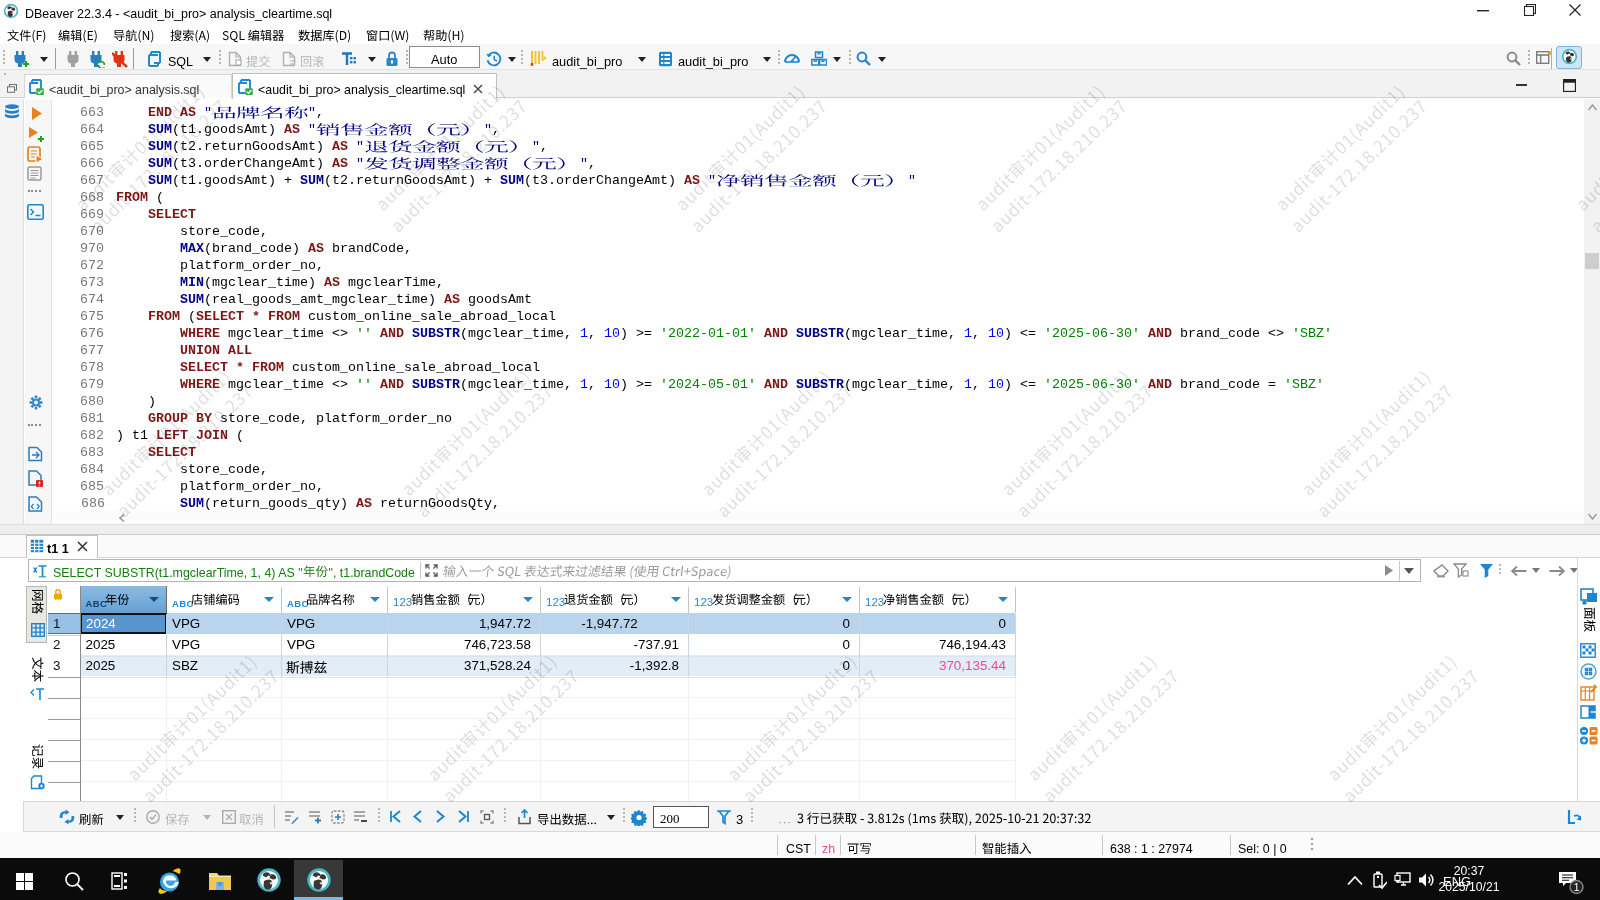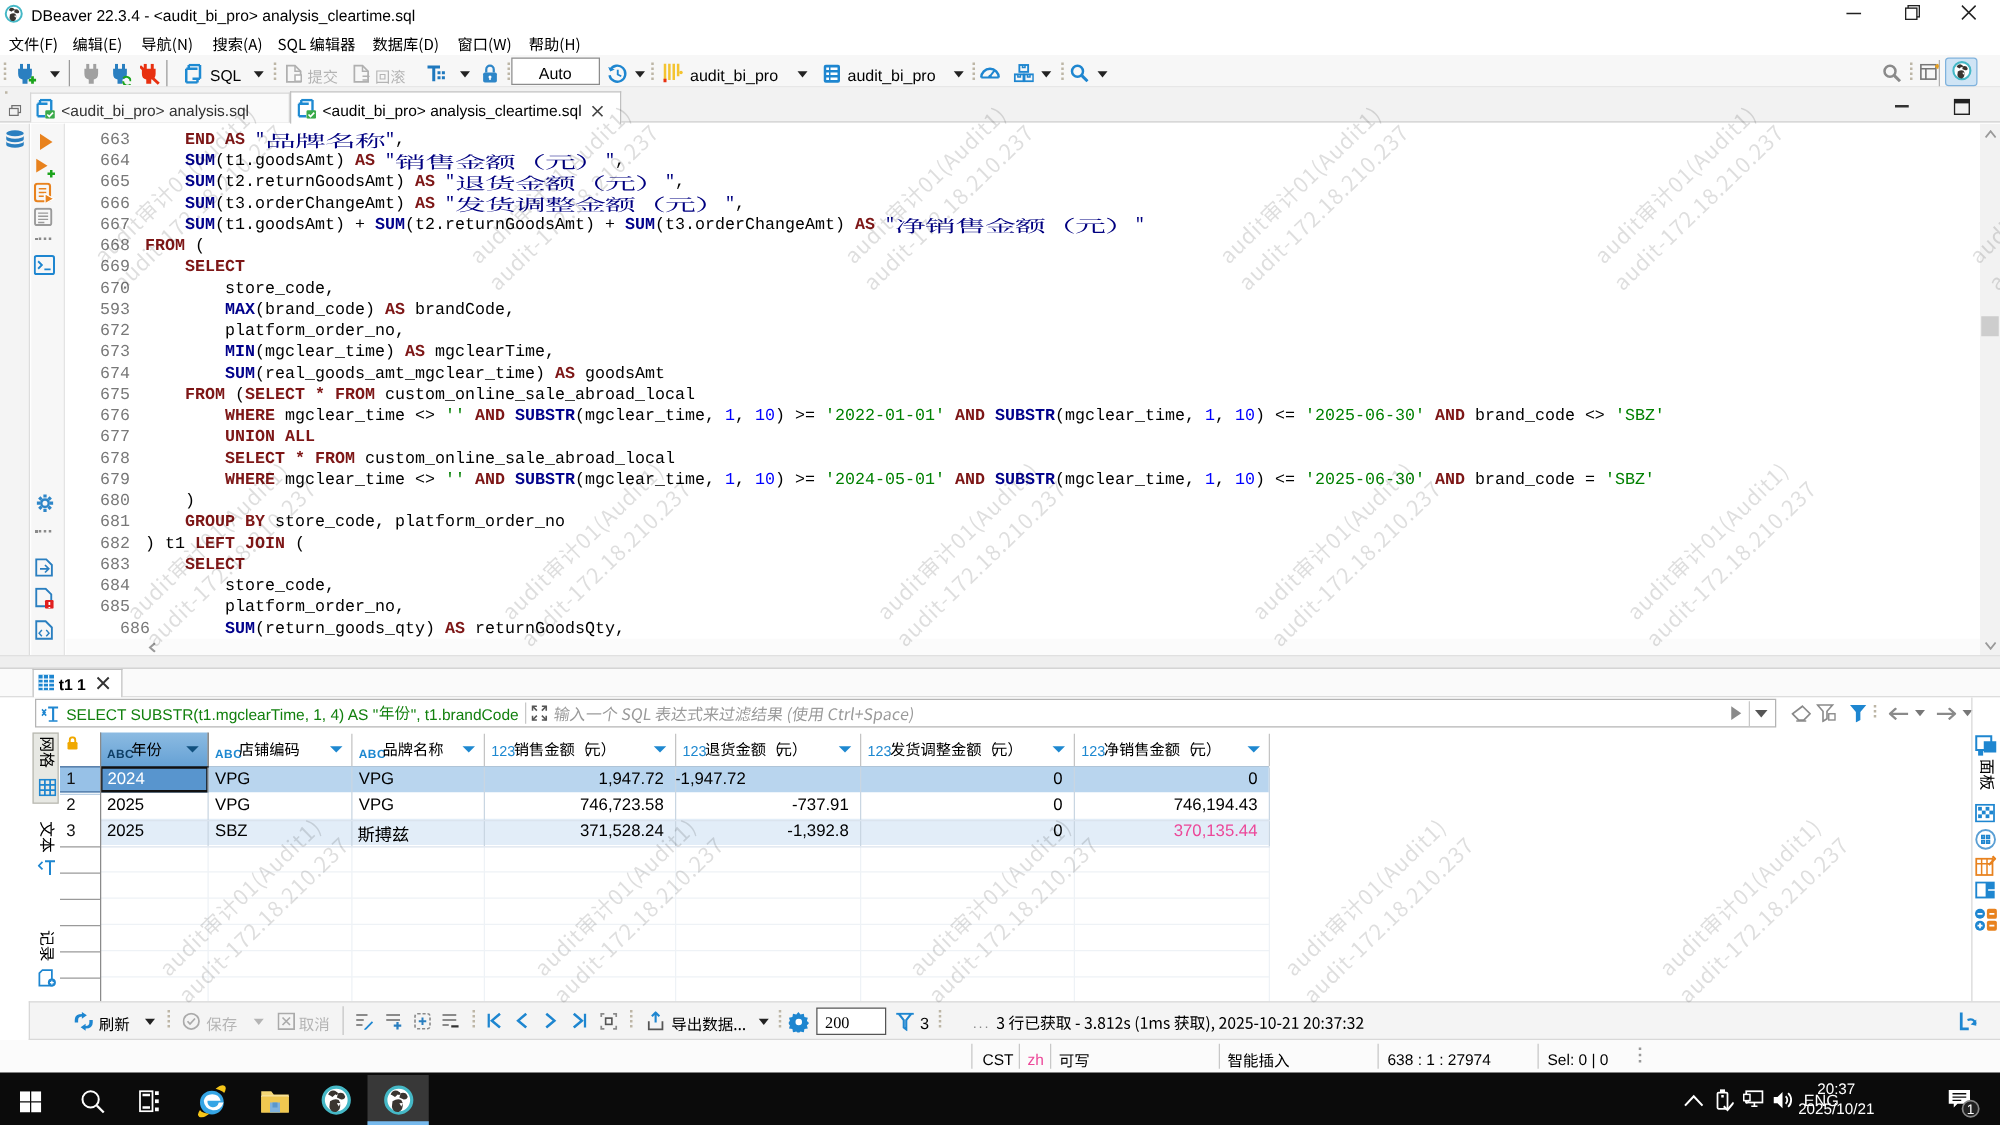--- a/index.html
+++ b/index.html
@@ -323,36 +323,36 @@
     <path d="M5.5 8 l-2.2 2.5 2.2 2.5 M9 8 l2.2 2.5 -2.2 2.5" stroke="#2a7fc0" stroke-width="1.2" fill="none"></path>
   </svg>
 <div class="abs mono num" style="left:80px;top:104px;width:24px;text-align:right">663</div>
 <div class="abs mono num" style="left:80px;top:121px;width:24px;text-align:right">664</div>
 <div class="abs mono num" style="left:80px;top:138px;width:24px;text-align:right">665</div>
 <div class="abs mono num" style="left:80px;top:155px;width:24px;text-align:right">666</div>
 <div class="abs mono num" style="left:80px;top:172px;width:24px;text-align:right">667</div>
 <div class="abs mono num" style="left:80px;top:189px;width:24px;text-align:right">668</div>
 <div class="abs mono num" style="left:80px;top:206px;width:24px;">669</div>
 <div class="abs mono num" style="left:80px;top:223px;width:24px;text-align:right">670</div>
-<div class="abs mono num" style="left:80px;top:240px;width:24px;text-align:right">593</div>
+<div class="abs mono num" style="left:80px;top:240px;width:24px;text-align:right">970</div>
 <div class="abs mono num" style="left:80px;top:257px;width:24px;text-align:right">672</div>
 <div class="abs mono num" style="left:80px;top:274px;width:24px;text-align:right">673</div>
 <div class="abs mono num" style="left:80px;top:291px;width:24px;text-align:right">674</div>
 <div class="abs mono num" style="left:80px;top:308px;width:24px;text-align:right">675</div>
 <div class="abs mono num" style="left:80px;top:325px;width:24px;text-align:right">676</div>
 <div class="abs mono num" style="left:80px;top:342px;width:24px;text-align:right">677</div>
 <div class="abs mono num" style="left:80px;top:359px;width:24px;text-align:right">678</div>
 <div class="abs mono num" style="left:80px;top:376px;width:24px;text-align:right">679</div>
 <div class="abs mono num" style="left:80px;top:393px;width:24px;text-align:right">680</div>
 <div class="abs mono num" style="left:80px;top:410px;width:24px;text-align:right">681</div>
 <div class="abs mono num" style="left:80px;top:427px;width:24px;text-align:right">682</div>
 <div class="abs mono num" style="left:80px;top:444px;width:24px;text-align:right">683</div>
 <div class="abs mono num" style="left:80px;top:461px;width:24px;text-align:right">684</div>
 <div class="abs mono num" style="left:80px;top:478px;width:24px;text-align:right">685</div>
-<div class="abs mono num" style="left:96px;top:495px;width:24px;text-align:left">686</div>
+<div class="abs mono num" style="left:81px;top:495px;width:24px;text-align:left">686</div>
 <div class="abs mono" style="left:116px;top:104px;height:17px">&nbsp;&nbsp;&nbsp;&nbsp;<span class="k">END</span>&nbsp;<span class="k">AS</span>&nbsp;<span class="q">"</span>&nbsp;&nbsp;&nbsp;&nbsp;&nbsp;&nbsp;&nbsp;&nbsp;&nbsp;&nbsp;&nbsp;&nbsp;<span class="q">"</span>,</div>
 <div class="abs mono" style="left:116px;top:121px;height:17px">&nbsp;&nbsp;&nbsp;&nbsp;<span class="f">SUM</span>(t1.goodsAmt)&nbsp;<span class="k">AS</span>&nbsp;<span class="q">"</span>&nbsp;&nbsp;&nbsp;&nbsp;&nbsp;&nbsp;&nbsp;&nbsp;&nbsp;&nbsp;&nbsp;&nbsp;&nbsp;&nbsp;&nbsp;&nbsp;&nbsp;&nbsp;&nbsp;&nbsp;&nbsp;<span class="q">"</span>,</div>
 <div class="abs mono" style="left:116px;top:138px;height:17px">&nbsp;&nbsp;&nbsp;&nbsp;<span class="f">SUM</span>(t2.returnGoodsAmt)&nbsp;<span class="k">AS</span>&nbsp;<span class="q">"</span>&nbsp;&nbsp;&nbsp;&nbsp;&nbsp;&nbsp;&nbsp;&nbsp;&nbsp;&nbsp;&nbsp;&nbsp;&nbsp;&nbsp;&nbsp;&nbsp;&nbsp;&nbsp;&nbsp;&nbsp;&nbsp;<span class="q">"</span>,</div>
 <div class="abs mono" style="left:116px;top:155px;height:17px">&nbsp;&nbsp;&nbsp;&nbsp;<span class="f">SUM</span>(t3.orderChangeAmt)&nbsp;<span class="k">AS</span>&nbsp;<span class="q">"</span>&nbsp;&nbsp;&nbsp;&nbsp;&nbsp;&nbsp;&nbsp;&nbsp;&nbsp;&nbsp;&nbsp;&nbsp;&nbsp;&nbsp;&nbsp;&nbsp;&nbsp;&nbsp;&nbsp;&nbsp;&nbsp;&nbsp;&nbsp;&nbsp;&nbsp;&nbsp;&nbsp;<span class="q">"</span>,</div>
 <div class="abs mono" style="left:116px;top:172px;height:17px">&nbsp;&nbsp;&nbsp;&nbsp;<span class="f">SUM</span>(t1.goodsAmt)&nbsp;+&nbsp;<span class="f">SUM</span>(t2.returnGoodsAmt)&nbsp;+&nbsp;<span class="f">SUM</span>(t3.orderChangeAmt)&nbsp;<span class="k">AS</span>&nbsp;<span class="q">"</span>&nbsp;&nbsp;&nbsp;&nbsp;&nbsp;&nbsp;&nbsp;&nbsp;&nbsp;&nbsp;&nbsp;&nbsp;&nbsp;&nbsp;&nbsp;&nbsp;&nbsp;&nbsp;&nbsp;&nbsp;&nbsp;&nbsp;&nbsp;&nbsp;<span class="q">"</span></div>
 <div class="abs mono" style="left:116px;top:189px;height:17px"><span class="k">FROM</span>&nbsp;(</div>
 <div class="abs mono" style="left:116px;top:206px;height:17px">&nbsp;&nbsp;&nbsp;&nbsp;<span class="k">SELECT</span></div>
 <div class="abs mono" style="left:116px;top:223px;height:17px">&nbsp;&nbsp;&nbsp;&nbsp;&nbsp;&nbsp;&nbsp;&nbsp;store_code,</div>
 <div class="abs mono" style="left:116px;top:240px;height:17px">&nbsp;&nbsp;&nbsp;&nbsp;&nbsp;&nbsp;&nbsp;&nbsp;<span class="f">MAX</span>(brand_code)&nbsp;<span class="k">AS</span>&nbsp;brandCode,</div>
 <div class="abs mono" style="left:116px;top:257px;height:17px">&nbsp;&nbsp;&nbsp;&nbsp;&nbsp;&nbsp;&nbsp;&nbsp;platform_order_no,</div>
@@ -563,21 +563,21 @@
 <div class="abs" style="left:79.5px;top:655px;width:935.5px;height:21px;background:#e2edf8"></div>
 <div class="abs" style="left:47.5px;top:613px;width:32px;height:21px;background:#97c1e7;border-top:1px solid #4a72a0;border-bottom:1px solid #4a72a0"></div>
 <div style="position:absolute;left:53px;top:614px;"><span style="font-size:13.4px;color:#111">1</span></div>
 <div style="position:absolute;left:53px;top:635px;"><span style="font-size:13.4px;color:#111">2</span></div>
 <div style="position:absolute;left:53px;top:656px;"><span style="font-size:13.4px;color:#111">3</span></div>
 <div class="abs" style="left:79.5px;top:613px;width:87px;height:21px;background:#5895ce;border:2px solid #111"></div>
 <div style="position:absolute;left:86px;top:614px;"><span style="font-size:13.4px;color:#fff">2024</span></div>
 <div style="position:absolute;left:172px;top:614px;"><span style="font-size:13.4px;color:#000">VPG</span></div>
 <div style="position:absolute;left:287px;top:614px;"><span style="font-size:13.4px;color:#000">VPG</span></div>
 <div class="abs" style="left:387px;top:614px;width:144px;text-align:right"><span style="font-size:13.4px;color:#000">1,947.72</span></div>
-<div class="abs" style="left:540px;top:614px;width:139px;text-align:left"><span style="font-size:13.4px;color:#000">-1,947.72</span></div>
+<div class="abs" style="left:540px;top:614px;width:139px;text-align:center"><span style="font-size:13.4px;color:#000">-1,947.72</span></div>
 <div class="abs" style="left:688px;top:614px;width:162px;text-align:right"><span style="font-size:13.4px;color:#000">0</span></div>
 <div class="abs" style="left:859px;top:614px;width:147px;text-align:right"><span style="font-size:13.4px;color:#000">0</span></div>
 <div style="position:absolute;left:85.5px;top:635px;"><span style="font-size:13.4px;color:#000">2025</span></div>
 <div style="position:absolute;left:172px;top:635px;"><span style="font-size:13.4px;color:#000">VPG</span></div>
 <div style="position:absolute;left:287px;top:635px;"><span style="font-size:13.4px;color:#000">VPG</span></div>
 <div class="abs" style="left:387px;top:635px;width:144px;text-align:right"><span style="font-size:13.4px;color:#000">746,723.58</span></div>
 <div class="abs" style="left:540px;top:635px;width:139px;text-align:right"><span style="font-size:13.4px;color:#000">-737.91</span></div>
 <div class="abs" style="left:688px;top:635px;width:162px;text-align:right"><span style="font-size:13.4px;color:#000">0</span></div>
 <div class="abs" style="left:859px;top:635px;width:147px;text-align:right"><span style="font-size:13.4px;color:#000">746,194.43</span></div>
 <div style="position:absolute;left:85.5px;top:656px;"><span style="font-size:13.4px;color:#000">2025</span></div>

